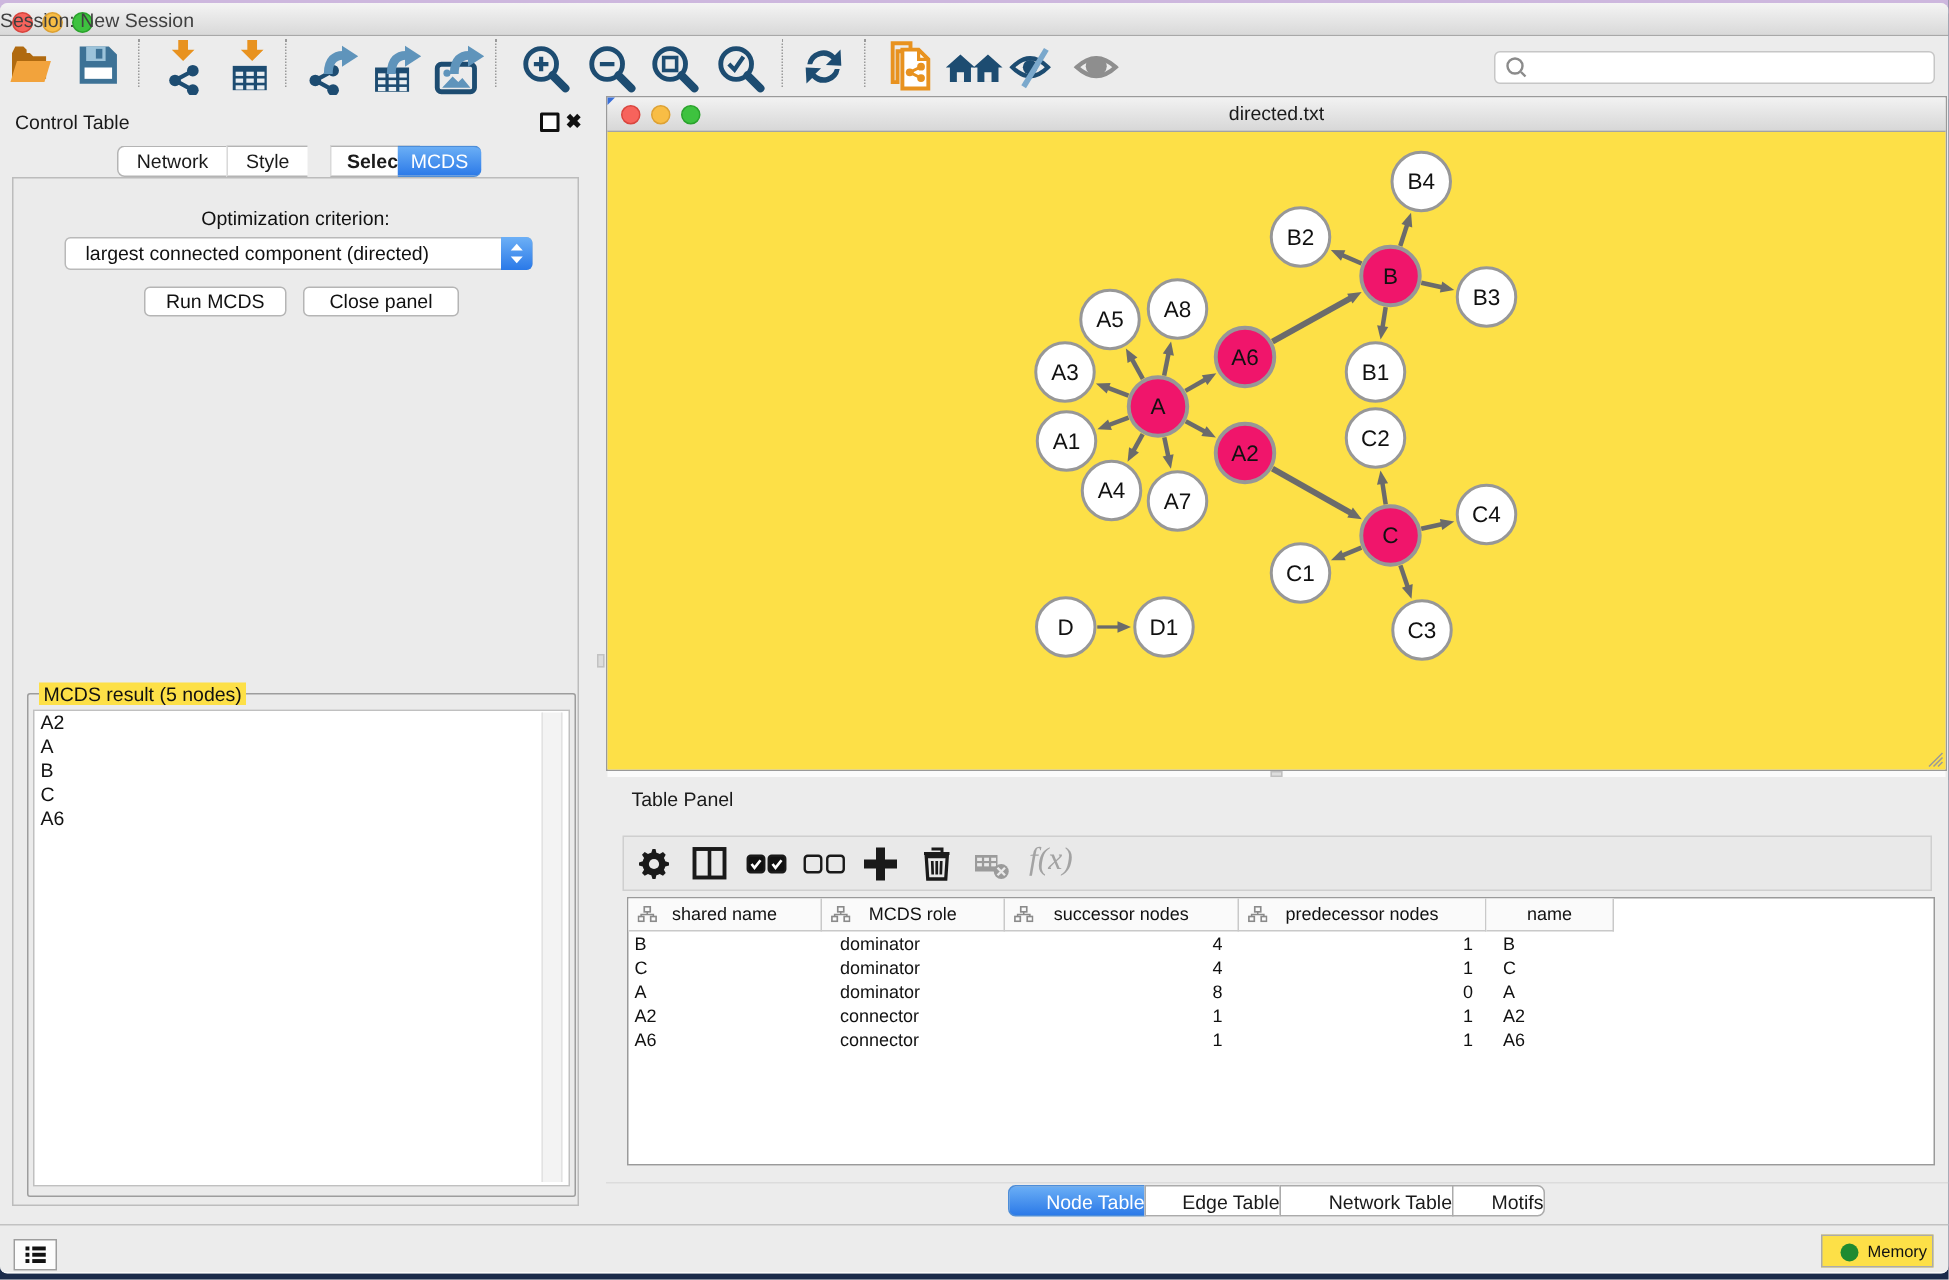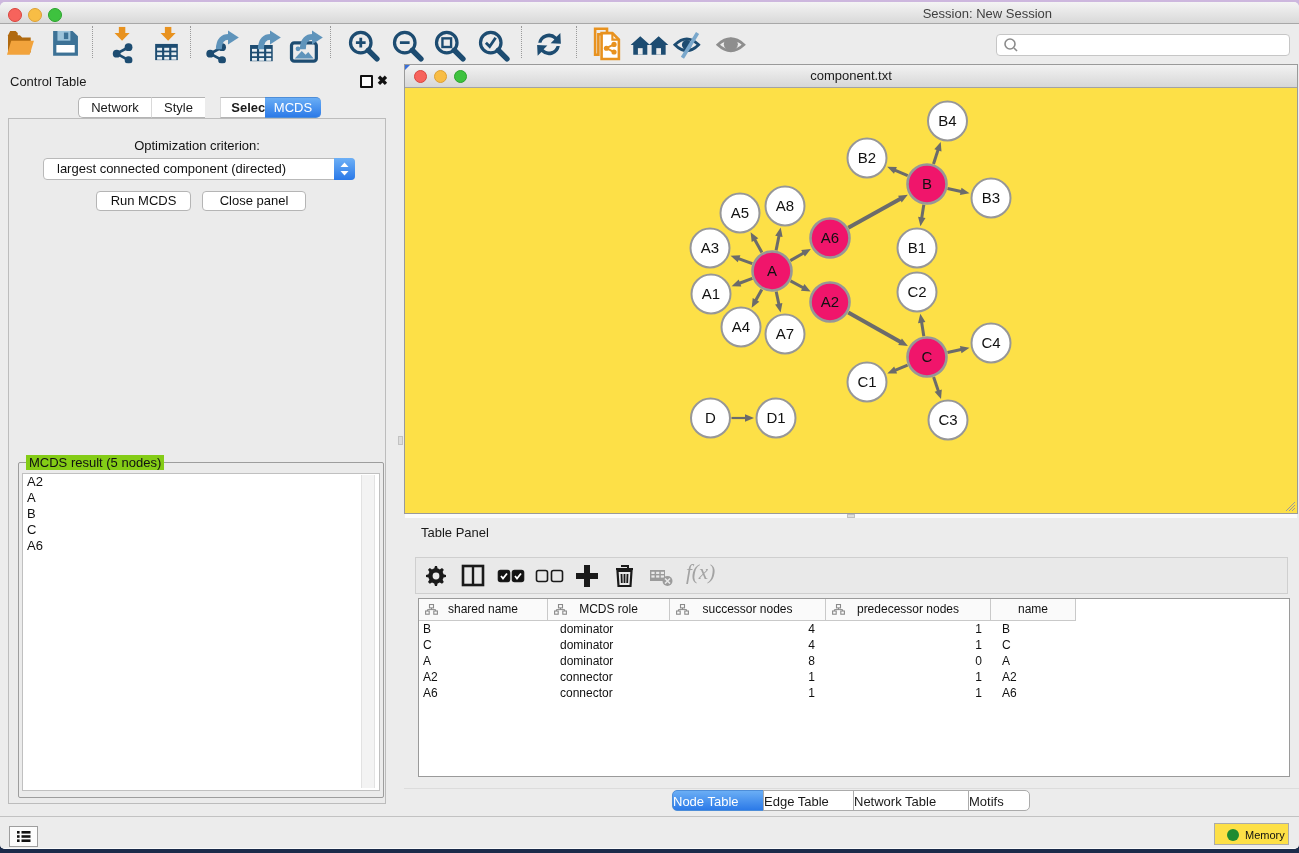--- a/index.html
+++ b/index.html
@@ -9,21 +9,21 @@
   #deskTop{left:0;top:0;width:1299px;height:9px;background:#cdb7de;}
   #app{left:0;top:2px;width:1299px;height:847px;background:#ececec;border-radius:5px;overflow:hidden;}
   
   #titlebar{left:0;top:0;width:1299px;height:21px;
     background:linear-gradient(#f4f4f4,#d9d9d9);
     border-bottom:1px solid #a8a8a8;border-radius:5px 5px 0 0;}
   .tl{position:absolute;top:6px;width:12px;height:12px;border-radius:50%;}
   #titlebar .t1{left:8px;background:#f7635c;border:0.5px solid #d9453e;}
   #titlebar .t2{left:28px;background:#f8bd45;border:0.5px solid #dda133;}
   #titlebar .t3{left:48px;background:#3ec23f;border:0.5px solid #2aa32c;}
-  #titletext{left:12px;top:4px;width:1040px;text-align:right;font-size:13px;color:#404040;}
+  #titletext{left:0;top:4px;width:1040px;text-align:left;font-size:13px;color:#404040;}
   
   #toolbar{left:0;top:22px;width:1299px;height:42px;background:#ececec;}
   .tsep{position:absolute;top:2px;height:32px;width:0;border-left:1px dotted #9a9a9a;}
   .ticon{position:absolute;top:2px;transform:scale(1.08);transform-origin:center center;}
   #search{position:absolute;left:996px;top:10px;width:292px;height:20px;background:#fff;
     border:1px solid #c6c6c6;border-radius:4px;}
   
   .ptitle{font-size:13px;color:#1a1a1a;}
   .wmax{position:absolute;width:9px;height:9px;border:2px solid #111;border-radius:1px;background:#fff;}
   .wclose{position:absolute;font-size:13px;font-weight:bold;color:#111;line-height:13px;}
@@ -37,21 +37,21 @@
   #optlabel{position:absolute;left:0;top:19px;width:376px;text-align:center;font-size:13px;color:#111;}
   #dropdown{position:absolute;left:34px;top:39px;width:310px;height:20px;background:#fff;
     border:1px solid #b9b9b9;border-radius:4px;font-size:13px;color:#111;line-height:20px;}
   #dropdown span{padding-left:13px;}
   #ddbtn{position:absolute;right:-1px;top:-1px;width:21px;height:22px;border-radius:0 4px 4px 0;
     background:linear-gradient(#6db0f6,#2a79e8);}
   .btn{position:absolute;height:18px;background:#fff;border:1px solid #b5b5b5;border-radius:4px;
     font-size:13px;color:#111;text-align:center;line-height:18px;}
   #fieldset{position:absolute;left:9px;top:343px;width:364px;height:334px;
     border:1px solid #9d9d9d;border-radius:2px;}
-  #fslabel{position:absolute;left:7px;top:-8px;background:#84cc16;padding:0 3px;font-size:13px;color:#111;}
+  #fslabel{position:absolute;left:7px;top:-8px;background:#fde047;padding:0 3px;font-size:13px;color:#111;}
   #fslist{position:absolute;left:3px;top:10px;width:356px;height:316px;background:#fff;
     border:1px solid #c0c0c0;font-size:13px;color:#111;}
   #fslist .li{padding-left:4px;height:16px;line-height:16px;}
   #fsscroll{position:absolute;right:4px;top:1px;width:12px;height:313px;background:#f3f3f3;
     border-left:1px solid #e2e2e2;border-right:1px solid #e2e2e2;}
   
   #netwin{left:404px;top:62px;width:894px;height:450px;background:#fff;
     border:1px solid #9a9a9a;box-sizing:border-box;}
   #nettitle{position:absolute;left:0;top:0;width:892px;height:22px;
     background:linear-gradient(#f2f2f2,#d7d7d7);border-bottom:1px solid #a3a3a3;}
@@ -65,21 +65,21 @@
   #tptoolbar{position:absolute;left:11px;top:37px;width:871px;height:35px;background:#e9e9e9;
     border:1px solid #cfcfcf;}
   #tptable{position:absolute;left:14px;top:78px;width:870px;height:177px;background:#fff;
     border:1px solid #9a9a9a;}
   .th{position:absolute;top:0;height:21px;background:#fafafa;border-right:1px solid #c9c9c9;
     border-bottom:1px solid #c9c9c9;font-size:12px;color:#111;text-align:center;line-height:21px;}
   .trow{position:absolute;left:0;width:660px;height:16px;font-size:12px;color:#111;line-height:16px;}
   .tc{position:absolute;top:0;height:16px;}
   .num{text-align:right;}
   .btab{position:absolute;top:0;height:21px;background:#fff;border:1px solid #ababab;
-    font-size:13px;color:#1a1a1a;text-align:left;line-height:21px;box-sizing:border-box;}
+    font-size:13px;color:#1a1a1a;text-align:right;line-height:21px;box-sizing:border-box;}
   .btabsel{background:linear-gradient(#6aaef5,#2c7ae8);color:#fff;border-color:#4d8dd8;}
   
   #status{left:0;top:814px;width:1299px;height:31px;background:#ececec;border-top:1px solid #c2c2c2;}
   #listbtn{position:absolute;left:9px;top:9px;width:27px;height:19px;background:#fcfcfc;
     border:1px solid #9e9e9e;}
   #membtn{position:absolute;left:1214px;top:6px;width:73px;height:20px;background:#fde047;
     border:1px solid #ababab;font-size:11px;color:#111;line-height:22px;}
   #memdot{position:absolute;left:12px;top:5px;width:12px;height:12px;border-radius:50%;background:#1f8b31;}
 </style>
 </head>
@@ -266,21 +266,21 @@
   </div>
   <div class="abs" style="left:398px;top:434px;width:5px;height:9px;background:#dcdcdc;border:1px solid #c2c2c2;box-sizing:border-box;"></div>
   <div class="abs" style="left:405px;top:512px;width:892px;height:4px;background:#fbfbfb;"></div>
   <div class="abs" style="left:847px;top:512px;width:8px;height:4px;background:#dedede;border:1px solid #c0c0c0;box-sizing:border-box;"></div>
   <div class="abs" id="netwin">
     <div style="position:absolute;left:0;top:0;width:0;height:0;border-top:5px solid #3a6fd8;border-right:5px solid transparent;z-index:5;"></div>
     <div id="nettitle">
       <div class="tl t1"></div>
         <div class="tl t2"></div>
         <div class="tl t3"></div>
-      <div id="nettitletext">component.txt</div>
+      <div id="nettitletext">directed.txt</div>
     </div>
     <div id="netcanvas">
       <svg style="position:absolute;right:1px;bottom:1px" width="13" height="13" viewBox="0 0 13 13">
           <path d="M3 12 L12 3 M6 12 L12 6 M9 12 L12 9" stroke="#9a9a9a" stroke-width="1"></path>
         </svg>
       <svg width="892" height="425" viewBox="0 0 892 425" style="position:absolute;left:0;top:0">
           <line x1="356.9" y1="164.6" x2="348.7" y2="149.8" stroke="#6b6b6b" stroke-width="3.0"></line>
           <polygon points="345.6,144.3 353.3,150.3 346.7,154.0" fill="#6b6b6b"></polygon>
           <line x1="371.1" y1="162.4" x2="374.4" y2="145.8" stroke="#6b6b6b" stroke-width="3.0"></line>
           <polygon points="375.7,139.6 377.6,149.1 370.2,147.7" fill="#6b6b6b"></polygon>

